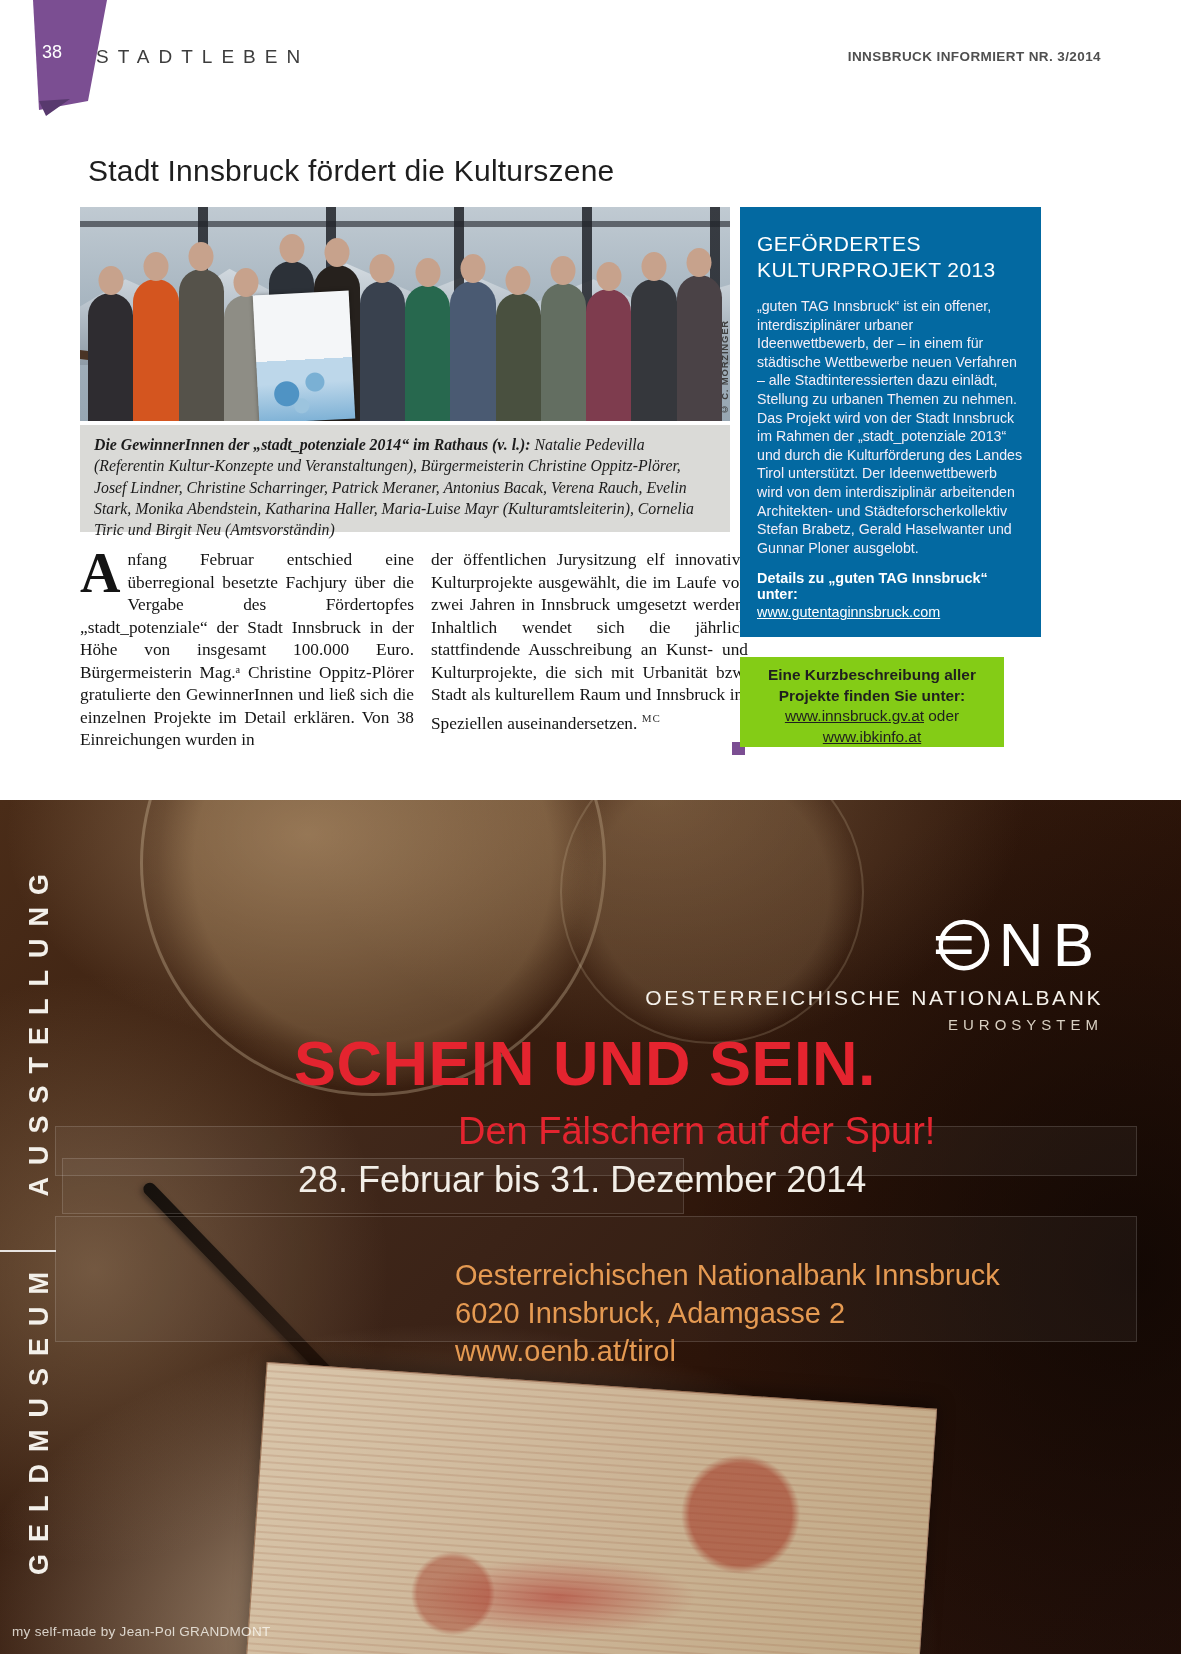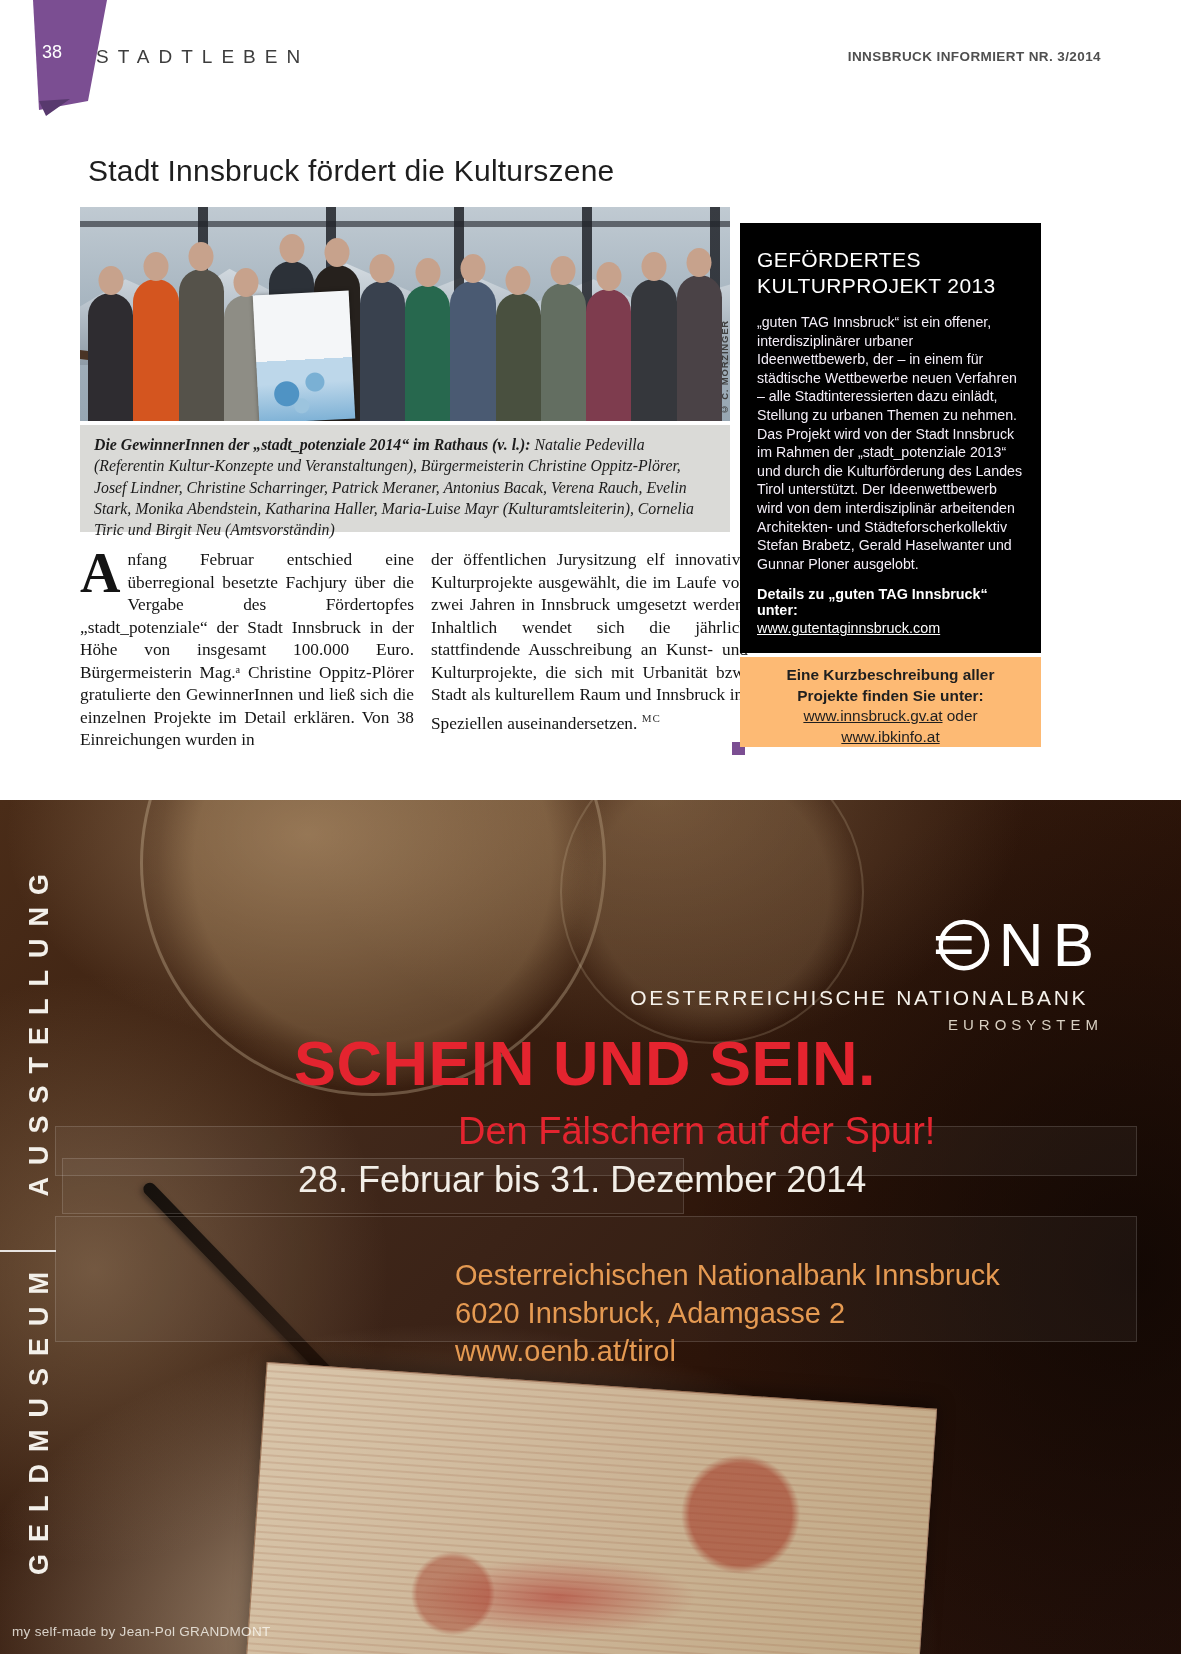--- a/index.html
+++ b/index.html
@@ -67,31 +67,31 @@
   .col{position:absolute;top:549px;font-family:"Liberation Serif",serif;font-size:17.3px;
        line-height:22.5px;color:#141414;text-align:justify;hyphens:auto;}
   .col1{left:80px;width:334px;}
   .col2{left:431px;width:317px;}
   .dropcap{float:left;font-size:56px;line-height:44px;font-weight:700;padding:2px 7px 0 0;
        font-family:"Liberation Serif",serif;}
   .initials{font-size:11px;letter-spacing:1px;vertical-align:super;color:#333;}
   .endmark{position:absolute;left:732px;top:742px;width:13px;height:13px;background:#7b4e92;}
 
   
-  .infobox{position:absolute;left:740px;top:223px;width:301px;min-height:426px;box-sizing:border-box;
-       background:#000000;color:#ffffff;padding:24px 17px 16px 17px;}
+  .infobox{position:absolute;left:740px;top:207px;width:301px;min-height:426px;box-sizing:border-box;
+       background:#0369a1;color:#ffffff;padding:24px 17px 16px 17px;}
   .infobox h2{margin:0;font-size:21px;line-height:26px;font-weight:400;letter-spacing:0.4px;}
   .infobox .body{margin-top:14px;font-size:14.2px;line-height:18.6px;color:#f4eef8;}
   .infobox .details{margin-top:13px;font-size:14.4px;font-weight:700;}
   .infobox .link{display:inline-block;margin-top:2px;font-size:14.4px;color:#fff;
        text-decoration:underline;}
 
   
-  .linkbox{position:absolute;left:740px;top:657px;width:301px;height:90px;box-sizing:border-box;
-       background:#fdba74;color:#1f1f1f;text-align:center;padding-top:8px;
+  .linkbox{position:absolute;left:740px;top:657px;width:264px;height:90px;box-sizing:border-box;
+       background:#84cc16;color:#1f1f1f;text-align:center;padding-top:8px;
        font-size:15.4px;line-height:20.5px;}
   .linkbox .b{font-weight:700;}
   .linkbox .lnk{text-decoration:underline;color:#1f1f1f;}
 
   
   .ad{position:absolute;left:0;top:800px;width:1181px;height:854px;overflow:hidden;
       background:
         radial-gradient(ellipse 430px 300px at 26% 4%, rgba(196,164,126,0.55), transparent 70%),
         radial-gradient(ellipse 520px 360px at 56% 0%, rgba(160,124,88,0.45), transparent 70%),
         radial-gradient(ellipse 420px 420px at 8% 55%, rgba(170,140,105,0.45), transparent 70%),
@@ -119,21 +119,21 @@
       transform:rotate(-4deg);}
 
   .vert{position:absolute;writing-mode:vertical-rl;transform:rotate(180deg);
       color:#f3f0ea;font-weight:700;font-size:27px;letter-spacing:12px;}
   .vert-top{left:24px;top:62px;}
   .vert-bottom{left:24px;top:460px;}
   .vert-rule{position:absolute;left:0;top:450px;width:56px;height:2px;background:rgba(255,255,255,0.85);}
 
   .onb-row{position:absolute;right:78px;top:114px;display:flex;align-items:center;gap:8px;}
   .onb-row .nb{font-size:62px;font-weight:300;color:#fff;letter-spacing:9px;line-height:1;}
-  .onb-name{position:absolute;right:93px;top:186px;font-size:21px;letter-spacing:2.6px;
+  .onb-name{position:absolute;right:78px;top:186px;font-size:21px;letter-spacing:2.6px;
       color:#f5f1ea;font-weight:400;}
   .onb-sub{position:absolute;right:78px;top:216px;font-size:15px;letter-spacing:5px;color:#d9d0c2;}
 
   .panel{position:absolute;border:1px solid rgba(255,255,255,0.14);background:rgba(255,255,255,0.045);}
   .panel1{left:55px;top:326px;width:1080px;height:48px;}
   .panel2{left:62px;top:358px;width:620px;height:54px;}
   .panel3{left:55px;top:416px;width:1080px;height:124px;}
 
   .ad-headline{position:absolute;left:294px;top:232px;font-size:63px;color:#e4242f;
       font-weight:700;letter-spacing:0.5px;line-height:1;}

